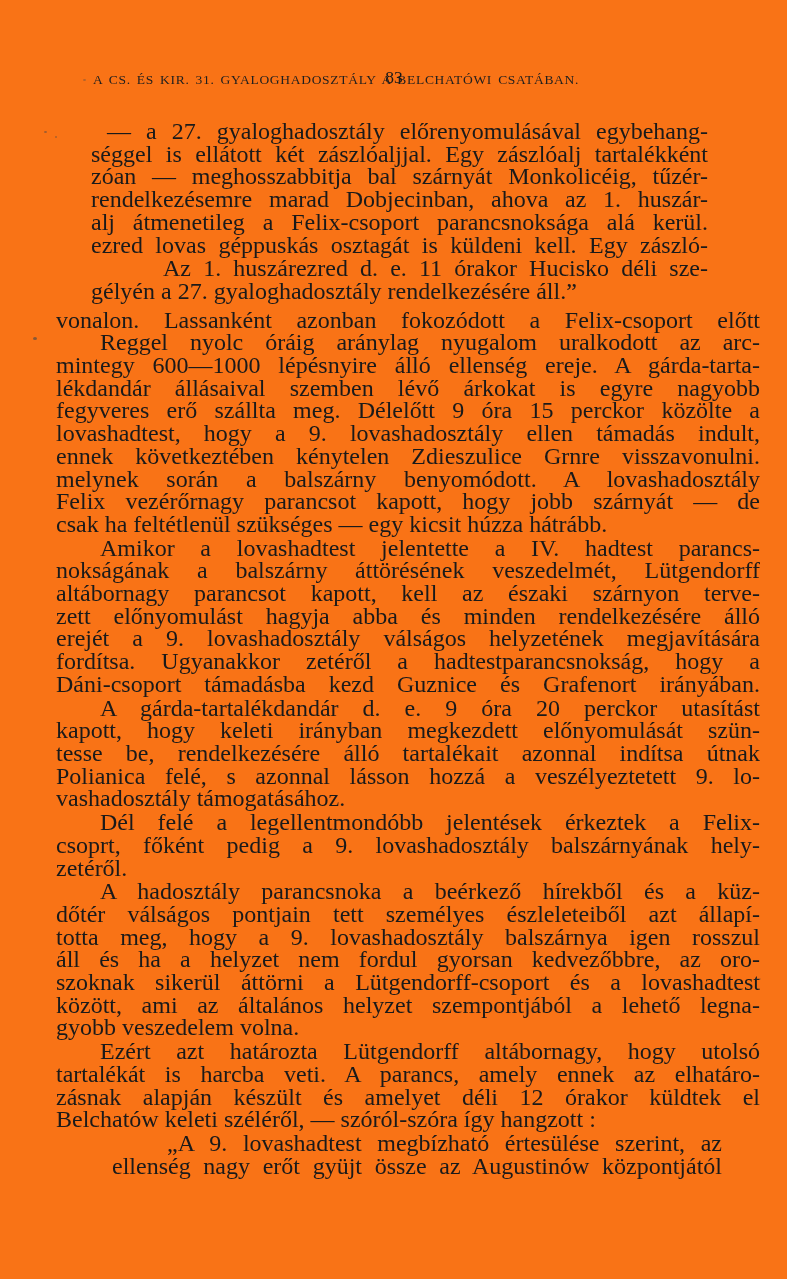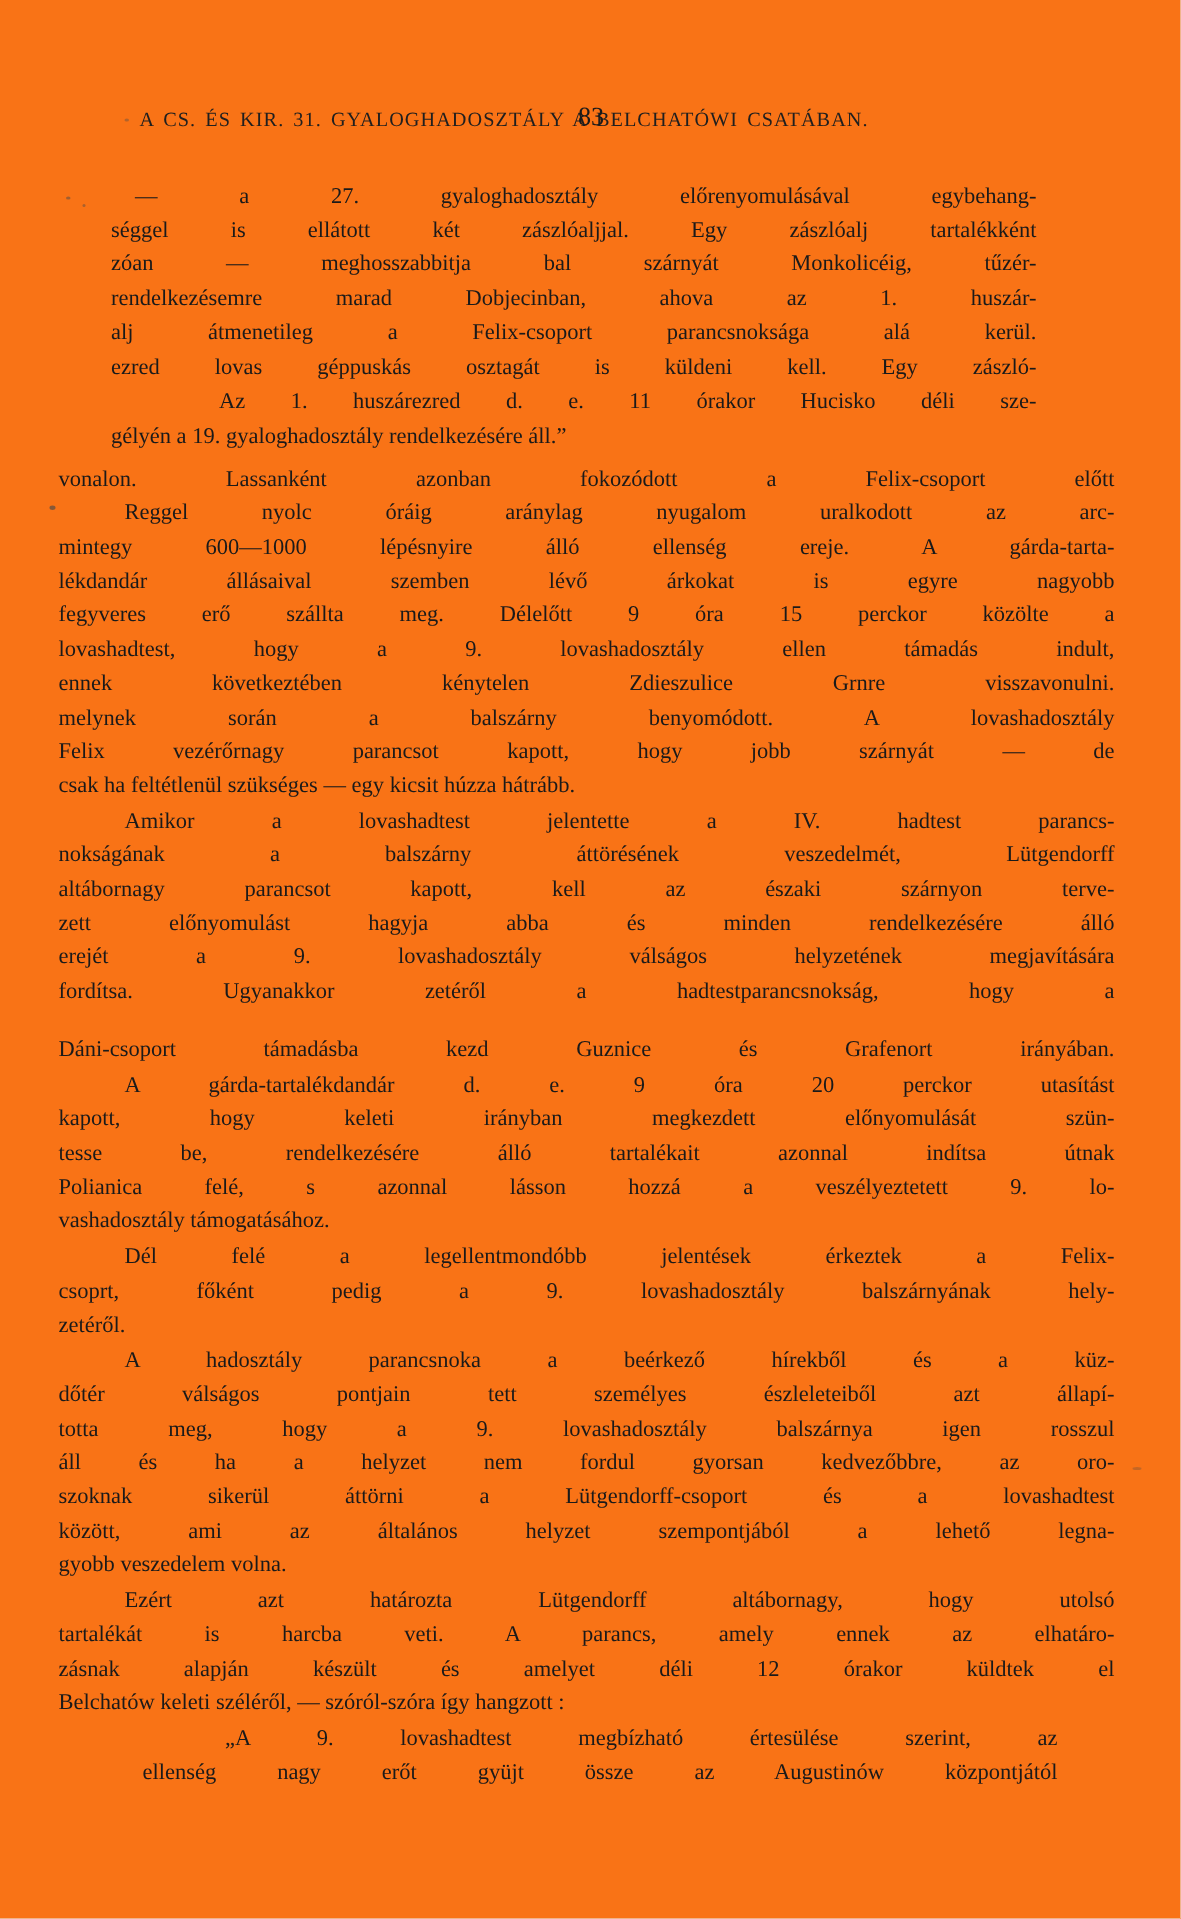--- a/index.html
+++ b/index.html
@@ -31,43 +31,43 @@
     left: 42px;
     width: 704px;
     text-align: center;
     font-size: 17.5px;
     color: #1a1a1a;
   }
   
   .text-block {
     position: absolute;
     top: 120px;
-    left: 39px;
+    left: 56px;
     width: 704px;
-    font-size: 15px;
+    font-size: 24px;
     line-height: 22.7px;
   }
   .para { margin: 0; }
   .para + .para { margin-top: 1px; }
   .ln {
     text-align: justify;
     text-align-last: justify;
   }
   .ln.last { text-align-last: left; }
   
   .para-quote { margin-left: 35px; margin-right: 52px; }
   .para-quote .ln.first { text-indent: 16px; }
   
   .para:nth-child(1) .ln.last { text-align-last: justify; }
   .para-quote2 { margin-left: 35px; margin-right: 52px; }
   .para-quote2 .ln.first { text-indent: 72px; }
   
   .para-body .ln.first { text-indent: 44px; }
   .para:nth-child(3) { margin-top: 6px; }
-  .para:nth-child(4) .ln.last { text-align-last: justify; margin-top: 16px; }
+  .para:nth-child(4) .ln.last { text-align-last: justify; }
   
   .para-order { margin-left: 56px; margin-right: 38px; margin-top: 8px; }
   .para-order .ln.first { text-indent: 55px; }
   .para-order .ln.last { text-align-last: justify; }
   
   .speckle {
     position: absolute;
     background: #4a4a4a;
     border-radius: 50%;
   }
@@ -90,21 +90,21 @@
       <div class="para para-quote">
         <div class="ln first">— a 27. gyaloghadosztály előrenyomulásával egybehang-</div>
         <div class="ln">séggel is ellátott két zászlóaljjal. Egy zászlóalj tartalékként</div>
         <div class="ln">zóan — meghosszabbitja bal szárnyát Monkolicéig, tűzér-</div>
         <div class="ln">rendelkezésemre marad Dobjecinban, ahova az 1. huszár-</div>
         <div class="ln last">alj átmenetileg a Felix-csoport parancsnoksága alá kerül.</div>
         <div class="ln">ezred lovas géppuskás osztagát is küldeni kell. Egy zászló-</div>
       </div>
       <div class="para para-quote2">
         <div class="ln first">Az 1. huszárezred d. e. 11 órakor Hucisko déli sze-</div>
-        <div class="ln last">gélyén a 19. gyaloghadosztály rendelkezésére áll.”</div>
+        <div class="ln last">gélyén a 27. gyaloghadosztály rendelkezésére áll.”</div>
       </div>
       <div class="para para-body">
         <div class="ln">vonalon. Lassanként azonban fokozódott a Felix-csoport előtt</div>
         <div class="ln first">Reggel nyolc óráig aránylag nyugalom uralkodott az arc-</div>
         <div class="ln">mintegy 600—1000 lépésnyire álló ellenség ereje. A gárda-tarta-</div>
         <div class="ln">lékdandár állásaival szemben lévő árkokat is egyre nagyobb</div>
         <div class="ln">fegyveres erő szállta meg. Délelőtt 9 óra 15 perckor közölte a</div>
         <div class="ln">lovashadtest, hogy a 9. lovashadosztály ellen támadás indult,</div>
         <div class="ln">ennek következtében kénytelen Zdieszulice Grnre visszavonulni.</div>
         <div class="ln">melynek során a balszárny benyomódott. A lovashadosztály</div>

